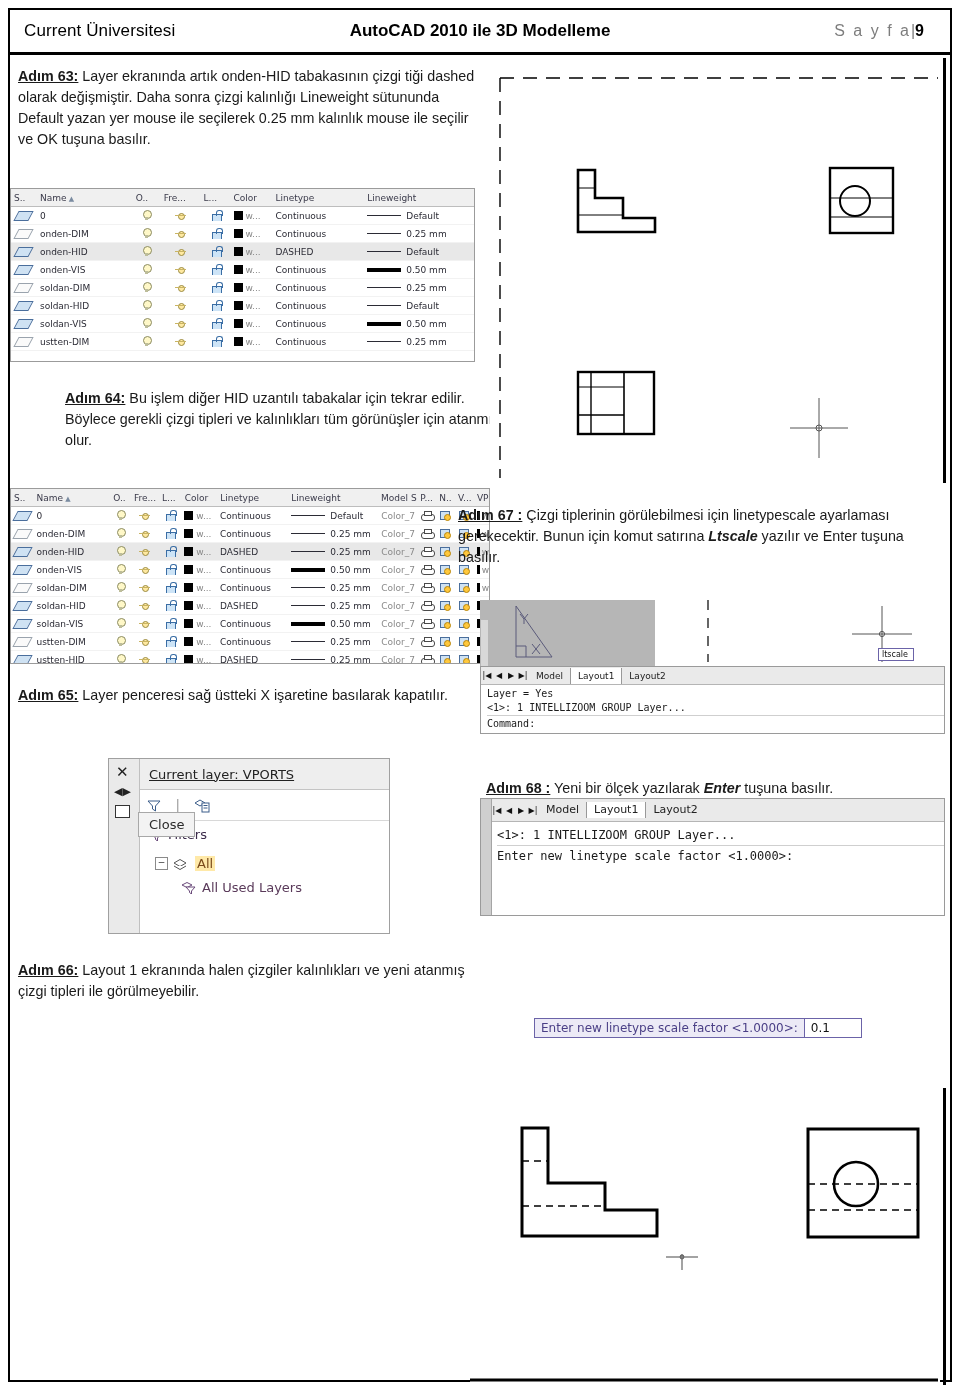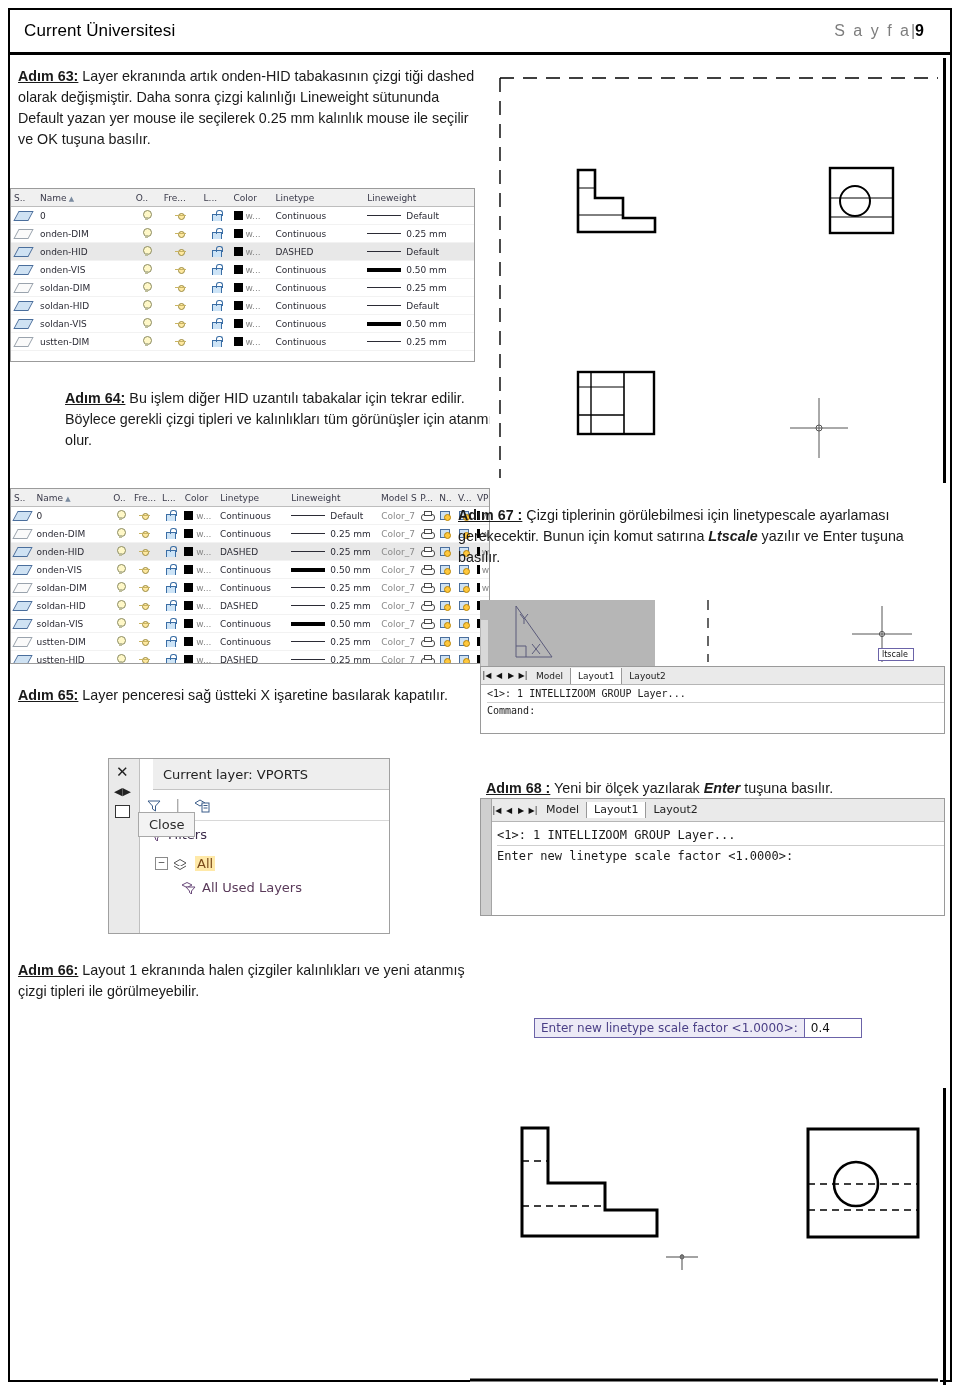--- a/index.html
+++ b/index.html
@@ -100,20 +100,21 @@
   .vbar{position:absolute;background:#000;}
   .sidetab{position:absolute;writing-mode:vertical-rl;font-size:6px;color:#555;background:#d8d8d8;}
 </style>
 </head>
 <body>
 
 <div class="page-frame"></div>
 
 <div class="header">
   <div class="hdr-left">Current Üniversitesi</div>
+  <div class="hdr-center">AutoCAD 2010 ile 3D Modelleme</div>
   <div class="hdr-right">
     <span class="sayfa">S a y f a</span><span class="bar">|</span><span class="num">9</span>
   </div>
 </div>
 <div class="header-rule"></div>
 
 <div class="para" style="left:18px;top:66px;width:462px;">
   <span class="u">Adım 63:</span><span> Layer ekranında artık onden-HID tabakasının çizgi tiği dashed olarak değişmiştir.  Daha sonra çizgi kalınlığı Lineweight sütununda Default yazan yer mouse ile seçilerek 0.25 mm kalınlık mouse ile seçilir ve OK tuşuna basılır.</span>
 </div>
 
@@ -754,37 +755,38 @@
   <div class="cmd-tabs">
     <span class="navbtn">|◀</span>
     <span class="navbtn">◀</span>
     <span class="navbtn">▶</span>
     <span class="navbtn">▶|</span>
     <span class="tab">Model</span>
     <span class="tab active">Layout1</span>
     <span class="tab">Layout2</span>
   </div>
   <div class="cmd-lines">
+    <div>Layer = Yes</div>
     <div>&lt;1&gt;: 1 INTELLIZOOM GROUP Layer...</div>
     <div class="cmd-sep"></div>
     <div>Command:</div>
   </div>
 </div>
 
 <div class="para" style="left:18px;top:685px;width:450px;">
   <span class="u">Adım 65:</span><span> Layer penceresi sağ üstteki X işaretine basılarak kapatılır.</span>
 </div>
 
 <div class="lyrpanel" style="left:108px;top:758px;width:282px;height:176px;">
   <div style="position:absolute;left:0;top:0;width:30px;height:176px;background:#eaeaea;border-right:1px solid #c0c0c0;"></div>
   <div style="position:absolute;left:7px;top:4px;font-size:15px;font-weight:bold;color:#222;">✕</div>
   <div style="position:absolute;left:5px;top:26px;font-size:11px;color:#222;">◀▶</div>
   <div style="position:absolute;left:6px;top:46px;width:13px;height:11px;border:1.6px solid #333;background:#fff;"></div>
 
-  <div class="titlebar" style="margin-left:44px;">Current layer: VPORTS</div>
+  <div class="titlebar" style="margin-left:30px;text-decoration:underline;">Current layer: VPORTS</div>
   <div class="toolrow" style="margin-left:30px;">
     <span style="display:inline-block;width:14px;height:14px;position:relative;">
       <svg width="14" height="14" viewBox="0 0 14 14">
           <path d="M1 2 h12 l-4.5 5 v5 l-3 -2 v-3 Z" fill="#fff" stroke="#3b5d8a" stroke-width="1"></path>
         </svg>
     </span>
     <span style="color:#aaa;">|</span>
     <span style="display:inline-block;width:16px;height:14px;">
       <svg width="16" height="14" viewBox="0 0 16 14">
           <path d="M1 4 l5 -3 l5 3 l-5 3 Z" fill="#fff" stroke="#3b5d8a" stroke-width="1"></path>
@@ -847,21 +849,21 @@
     <div>Enter new linetype scale factor &lt;1.0000&gt;:</div>
   </div>
 </div>
 
 <div class="para" style="left:18px;top:960px;width:450px;">
   <span class="u">Adım 66:</span><span> Layout 1 ekranında halen çizgiler kalınlıkları ve yeni atanmış çizgi tipleri ile görülmeyebilir.</span>
 </div>
 
 <div class="dyn" style="left:534px;top:1018px;">
   <div class="lbl">Enter new linetype scale factor &lt;1.0000&gt;:</div>
-  <div class="val">0.4</div>
+  <div class="val">0.1</div>
 </div>
 
 <div class="cad" style="left:470px;top:1088px;width:470px;height:295px;">
   <svg width="470" height="295" viewBox="0 0 470 295">
 
     <g fill="none" stroke="#000">
       <path d="M52 40 H78 V95 H135 V122 H187 V148 H52 Z" stroke-width="3"></path>
       <path d="M52 73 H78" stroke-width="1.6" stroke-dasharray="7 5"></path>
       <path d="M52 118 H135" stroke-width="1.6" stroke-dasharray="7 5"></path>
     </g>

